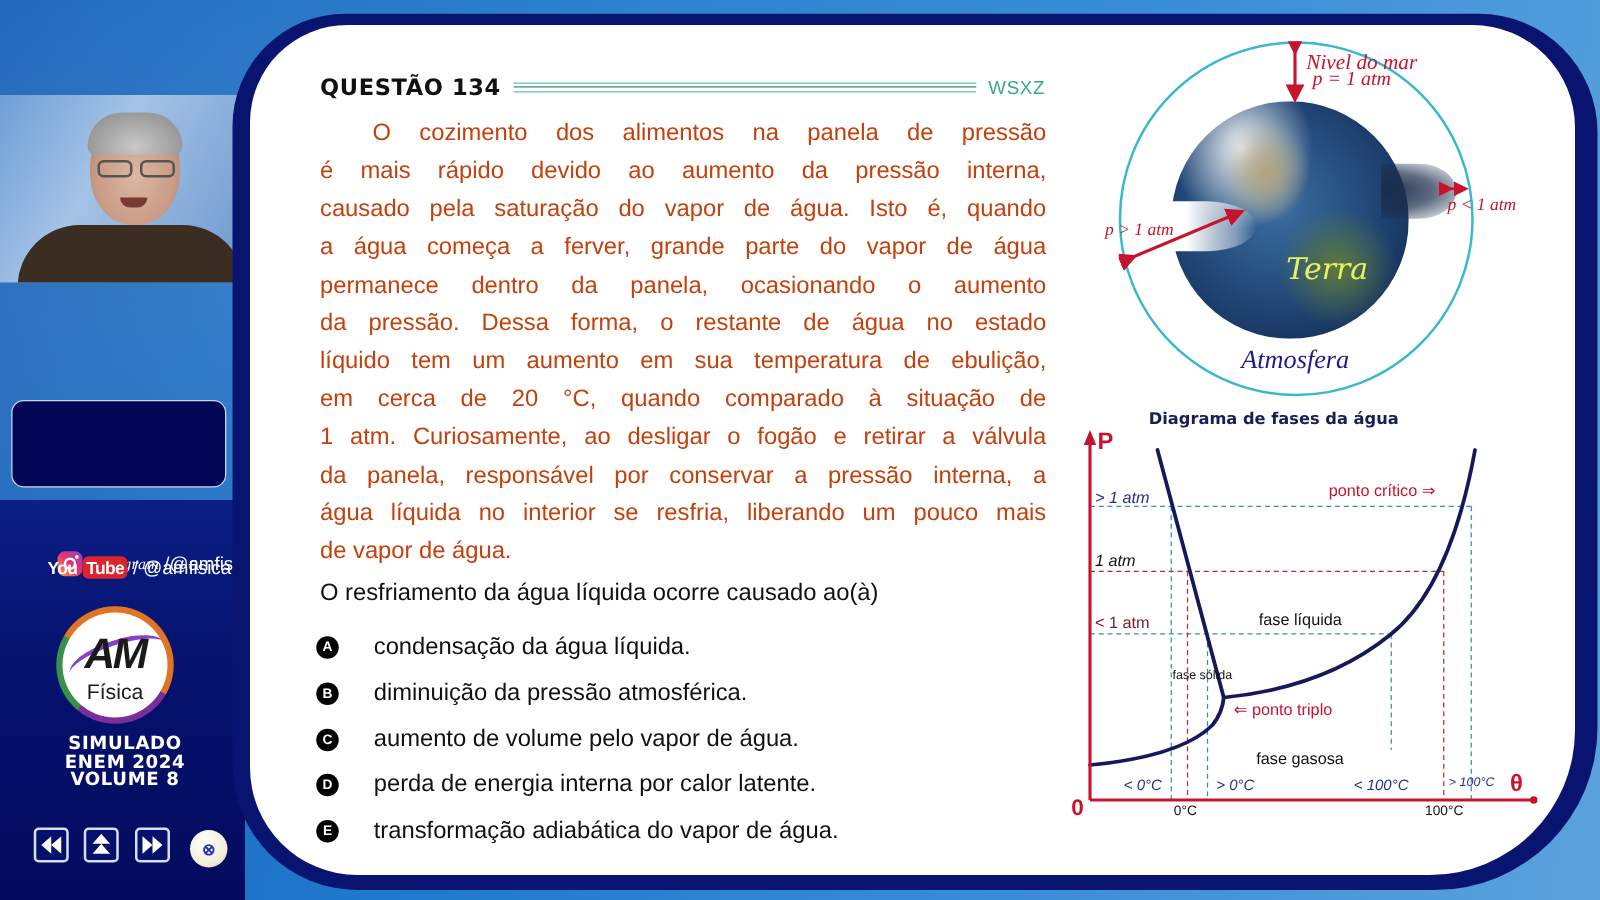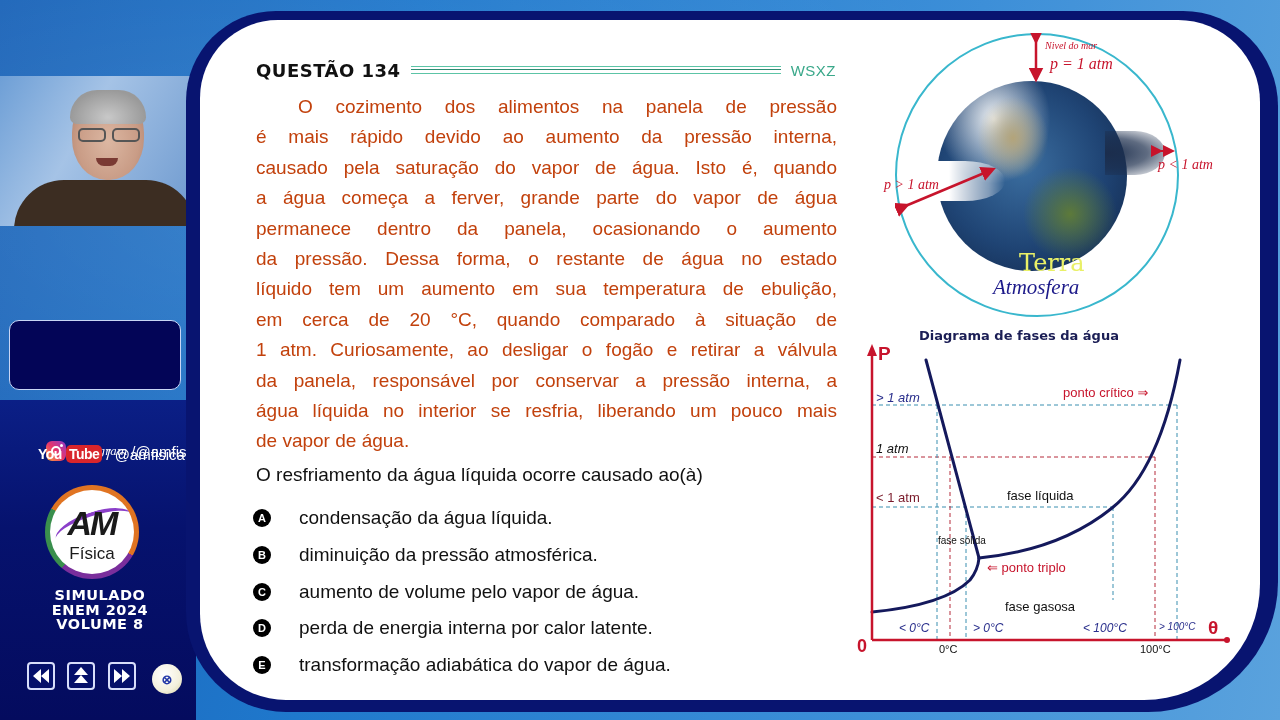--- a/index.html
+++ b/index.html
@@ -90,24 +90,24 @@
   .atm-circle { position: absolute; left: 0; top: 0; width: 284px; height: 284px; border: 2px solid #39b7cd; border-radius: 50%; }
   .earth { position: absolute; left: 42px; top: 48px; width: 190px; height: 190px; border-radius: 50%;
     background:
       radial-gradient(ellipse at 70% 70%, #5d7a3a 0%, rgba(93,122,58,0) 25%),
       radial-gradient(ellipse at 40% 30%, #b3a47a 0%, rgba(179,164,122,0) 22%),
       radial-gradient(ellipse at 30% 20%, #f1f3f5 0%, rgba(240,240,240,0) 30%),
       radial-gradient(ellipse at 45% 45%, #3b6ea0 0%, #1f4474 55%, #0f2244 100%); }
   .earth-bulge { position: absolute; left: 210px; top: 98px; width: 60px; height: 44px; background: radial-gradient(ellipse at 0% 50%, #1b2d4c 0%, rgba(27,45,76,0.7) 50%, rgba(27,45,76,0) 100%);
     border-radius: 0 50% 50% 0; }
   .earth-gap { position: absolute; left: 30px; top: 128px; width: 80px; height: 40px; background: linear-gradient(90deg, #fff 30%, rgba(255,255,255,0.4) 80%, rgba(255,255,255,0) 100%); border-radius: 0 60% 60% 0; }
-  .label-terra { position: absolute; left: 124px; top: 168px; font-family: "DejaVu Serif", serif; font-size: 24px; color: #e9f067; margin-top: 48px; }
+  .label-terra { position: absolute; left: 134px; top: 168px; font-family: "DejaVu Serif", serif; font-style: italic; font-size: 24px; color: #e9f067; }
   .label-atm { position: absolute; left: 98px; top: 242px; font-family: "Liberation Serif", serif; font-style: italic; font-size: 21px; color: #1d1a8a; }
   .label-red { position: absolute; font-family: "Liberation Serif", serif; font-style: italic; color: #c7142c; white-space: nowrap; }
-  .lbl-nivel { left: 150px; top: 7px; font-size: 10px; }
+  .lbl-nivel { left: 150px; top: 7px; font-size: 17px; }
   .lbl-p1 { left: 155px; top: 22px; font-size: 16px; }
   .lbl-pgt { left: -11px; top: 144px; font-size: 14px; }
   .lbl-plt { left: 263px; top: 124px; font-size: 14px; }
   .arrow-svg { position: absolute; left: 0; top: 0; }
 
   
   .phase-title { position: absolute; left: 919px; top: 328px; font-family: "DejaVu Sans", sans-serif; font-weight: bold; font-size: 13px; color: #1b1e55; }
   .phase-svg { position: absolute; left: 850px; top: 340px; }
   .ph-lbl { position: absolute; white-space: nowrap; font-family: "Liberation Sans", sans-serif; }
 </style>

